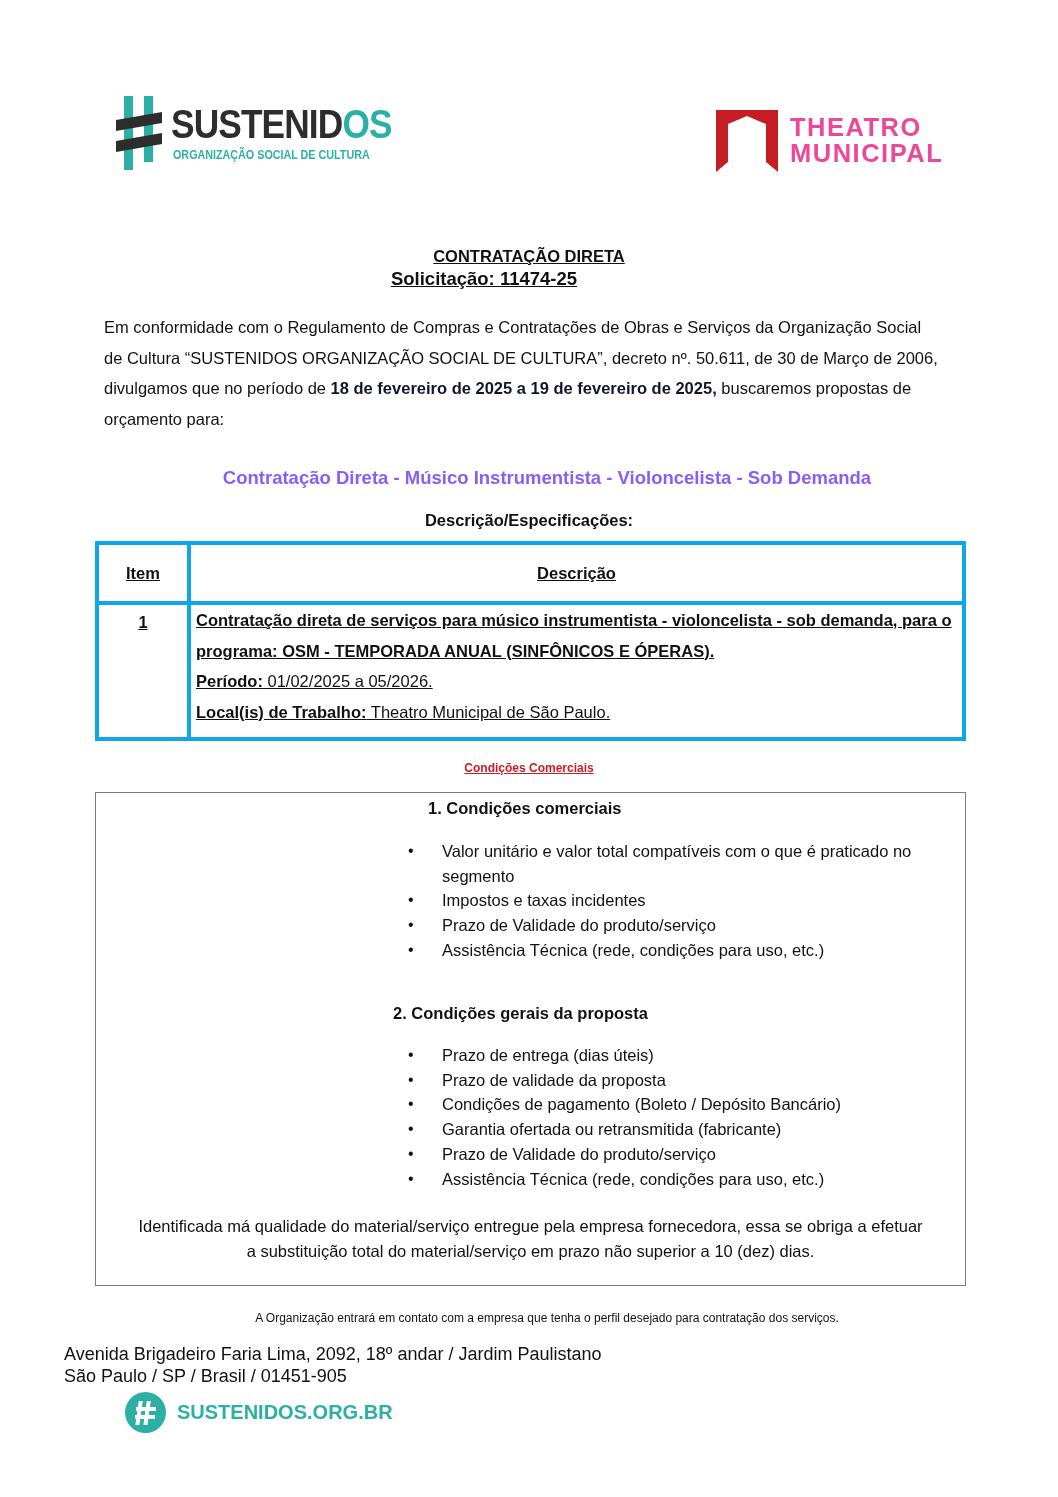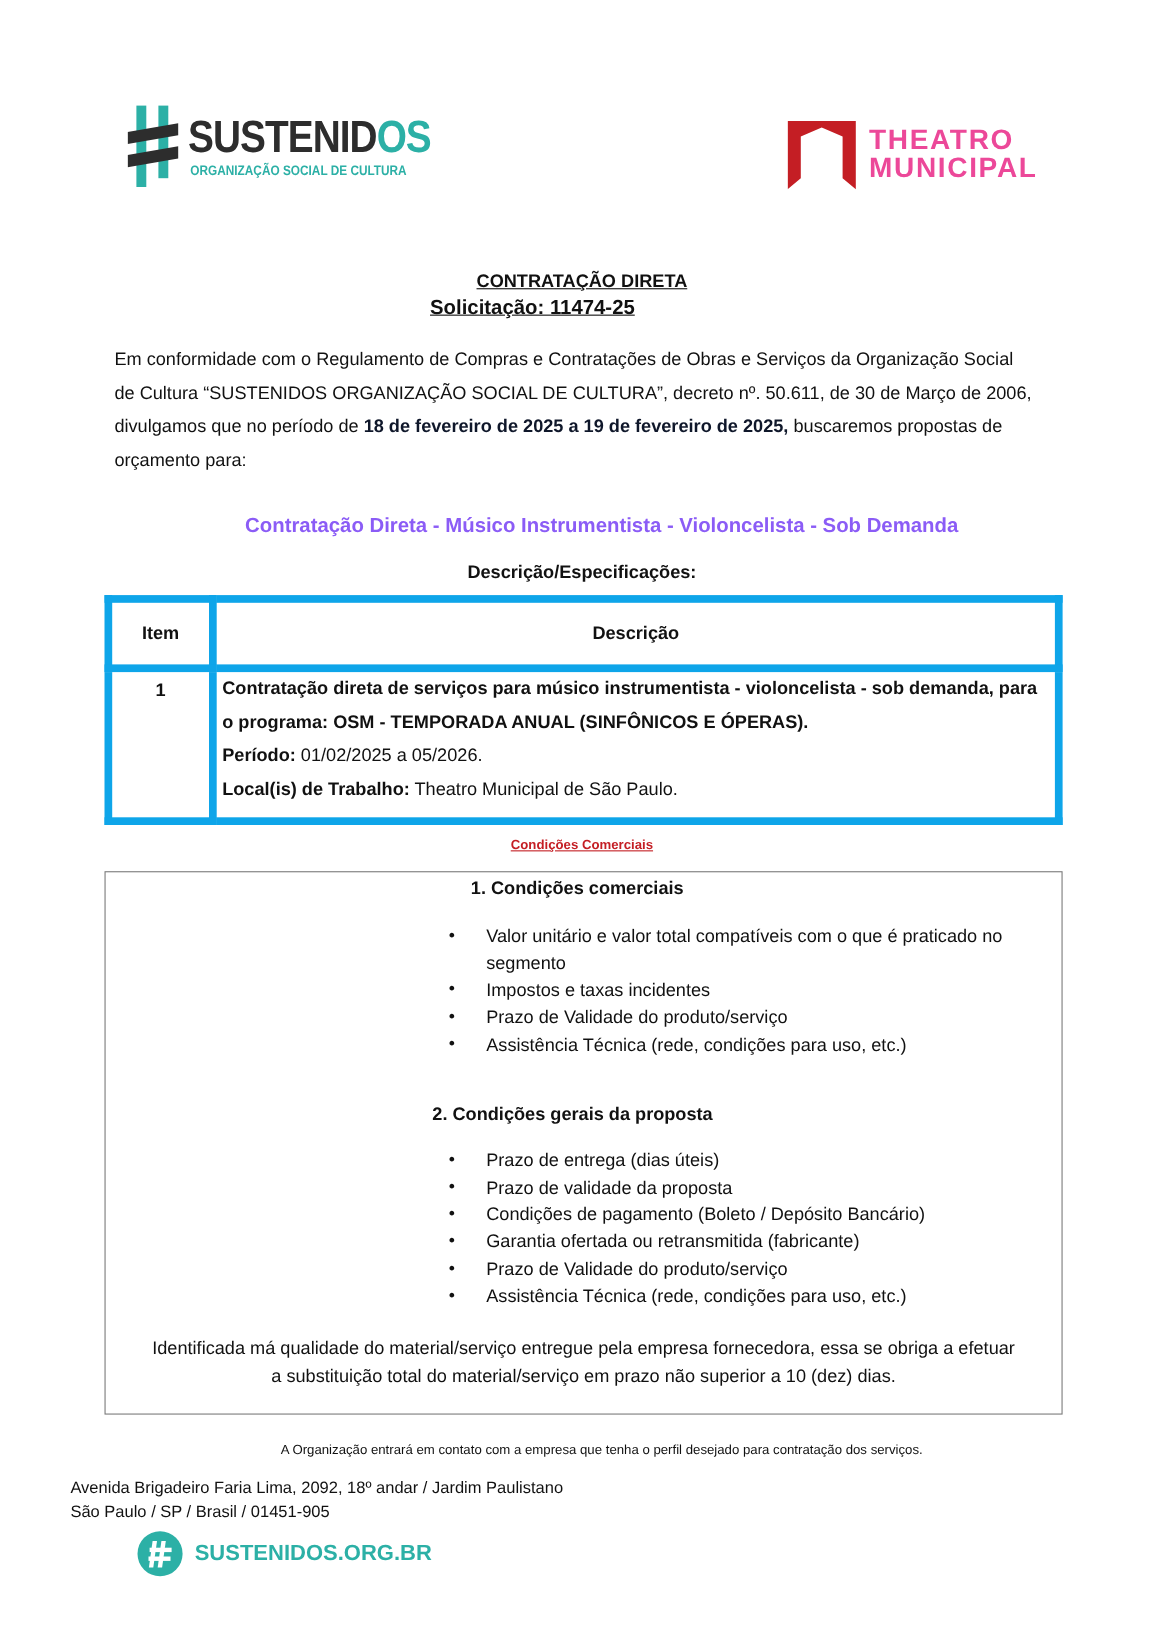--- a/index.html
+++ b/index.html
@@ -24,40 +24,40 @@
   .title2 { left: 0; width: 968px; top: 268px; text-align: center; font-weight: 700; font-size: 18.5px; }
 
   .intro { left: 104px; top: 312px; width: 840px; font-size: 16.5px; line-height: 30.5px; }
   .red { color: #0f172a; font-weight: 700; text-align: center; }
 
   .subject { left: 0; width: 1038px; top: 467px; text-align: center; font-weight: 700; font-size: 18.5px; color: #8b5cf6; margin-left: 28px; }
   .spec-label { left: 0; width: 1058px; top: 511px; text-align: center; font-weight: 700; font-size: 16.5px; }
 
   
   .spec-table { left: 95px; top: 541px; width: 871px; border-collapse: collapse; font-size: 16.5px; }
-  .spec-table td, .spec-table th { border: 7px solid #0ea5e9; }
+  .spec-table td, .spec-table th { border: 4px solid #0ea5e9; text-decoration: underline; }
   .spec-table th { height: 54px; font-weight: 700; }
   .col-item { width: 86px; }
   .spec-table td { vertical-align: top; }
   .cell-item { text-align: center; font-weight: 700; padding-top: 2px; }
   .cell-desc { padding: 0 6px 10px 5px; line-height: 30.5px; }
   .b { font-weight: 700; }
 
   .cond-title { left: 0; width: 1058px; top: 761px; text-align: center; font-weight: 700; font-size: 12px; color: #c41e24; }
   .cond-title span { text-decoration: underline; }
 
   .cond-box { left: 95px; top: 792px; width: 869px; height: 492px; border: 1px solid #7a7a7a; }
   .sec-head { position: absolute; font-weight: 700; font-size: 16.5px; }
   .blist { position: absolute; left: 312px; margin: 0; padding: 0; list-style: none; font-size: 16.5px; line-height: 24.7px; }
   .blist li { position: relative; padding-left: 34px; width: 520px; }
   .blist li::before { content: "\2022"; position: absolute; left: 0; top: 0; font-size: 16px; }
   .closing { position: absolute; left: 0; width: 869px; top: 421px; text-align: center; font-size: 16.5px; line-height: 24.5px; }
 
   .contact { left: 0; width: 1058px; top: 1311px; text-align: center; font-size: 12px; padding-left: 36px; box-sizing: border-box; }
-  .addr { left: 64px; font-size: 15px; }
+  .addr { left: 64px; font-size: 18px; }
   .footer-logo { left: 125px; top: 1392px; height: 42px; }
   .footer-circle { position: absolute; left: 0; top: 0; width: 41px; height: 41px; border-radius: 50%; background: #2cb0a6; }
   .footer-text { position: absolute; left: 52px; top: 9px; font-weight: 700; font-size: 20px; color: #2cb0a6; white-space: nowrap; letter-spacing: 0px; }
 </style>
 </head>
 <body>
 
 <div class="abs logo-sust">
   <svg class="abs" style="left:0;top:0" width="52" height="78" viewBox="0 0 52 78">
     <rect x="8" y="2" width="9" height="74" fill="#2cb0a6"></rect>

